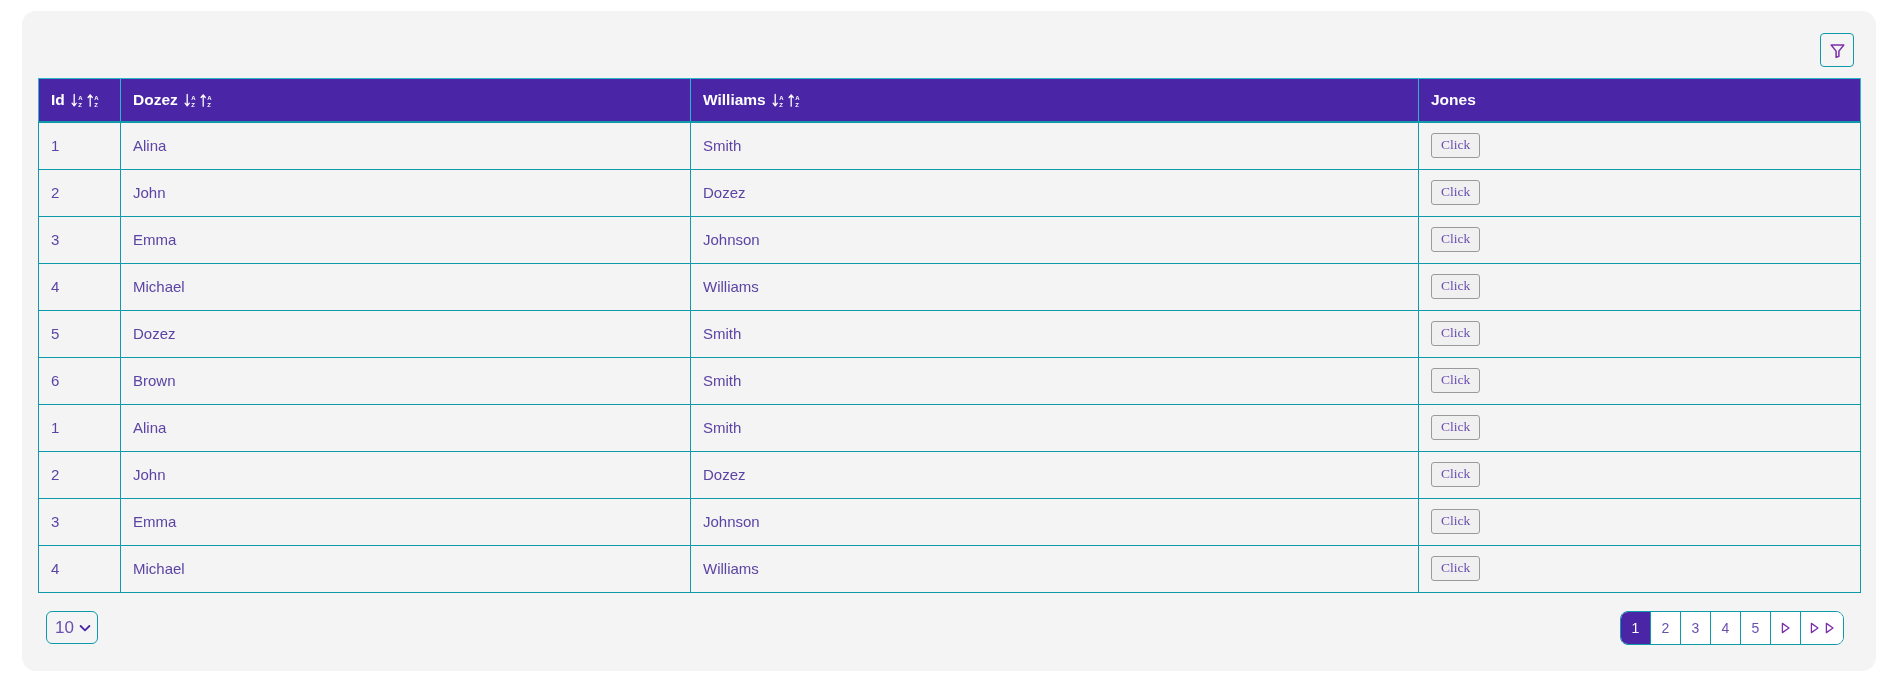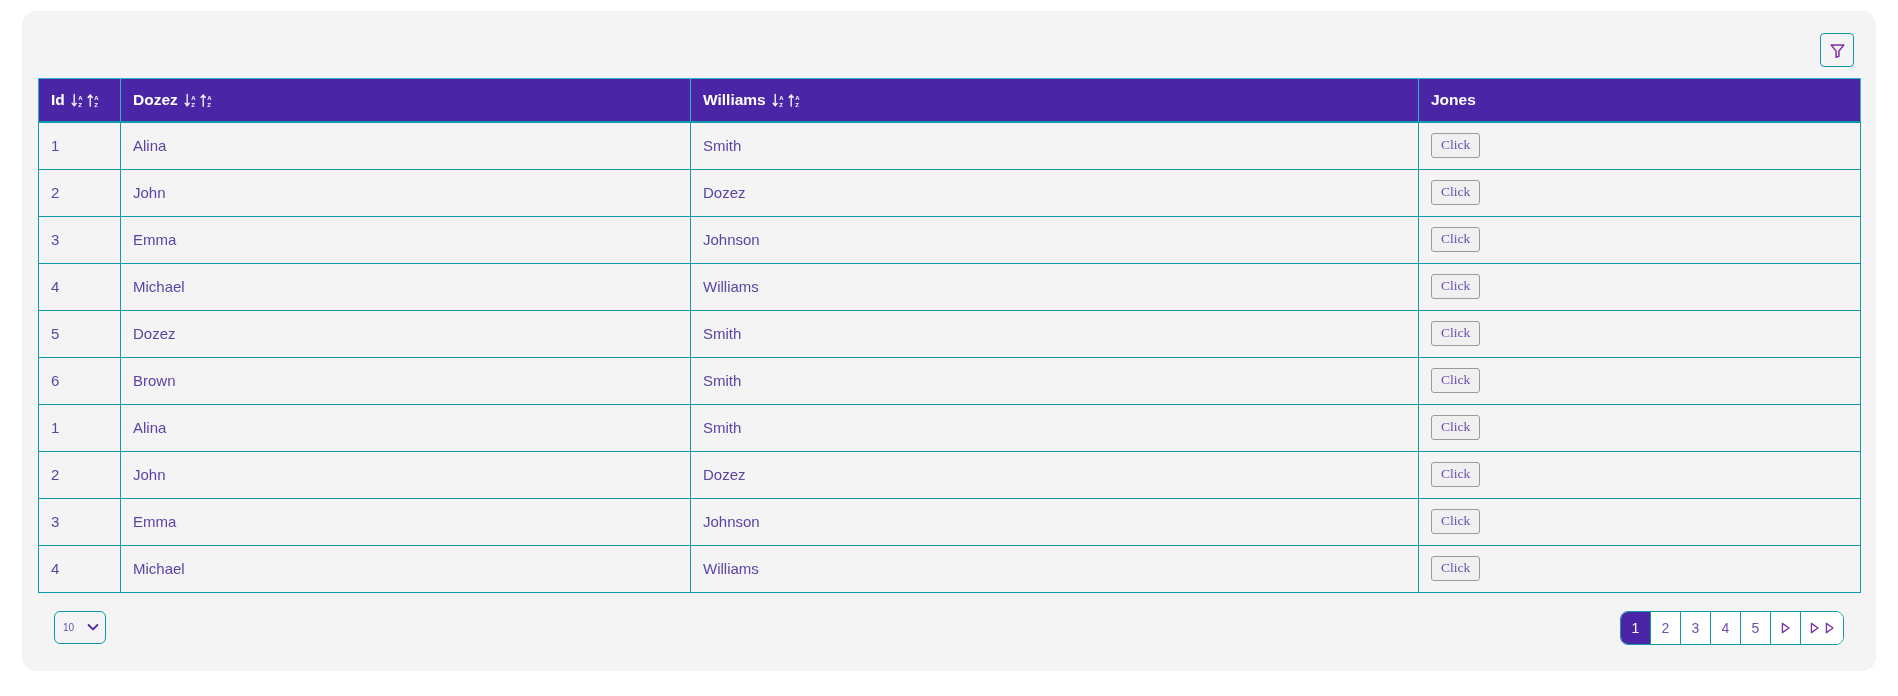--- a/index.html
+++ b/index.html
@@ -140,30 +140,30 @@
   .footer {
     position: absolute;
     left: 16px;
     right: 16px;
     top: 600px;
     height: 44px;
   }
 
   .page-size {
     position: absolute;
-    left: 16px;
+    left: 8px;
     top: 0;
     width: 52px;
     height: 33px;
     border: 1.6px solid #0e9aab;
     border-radius: 6px;
     background: #f4f4f4;
     color: #6a4fb0;
     font-family: "Liberation Sans", sans-serif;
-    font-size: 10px;
+    font-size: 17px;
     padding: 0 6px 0 8px;
     box-sizing: border-box;
     display: flex;
     align-items: center;
     justify-content: space-between;
     cursor: pointer;
   }
   .page-size .chev { display: block; margin-left: 2px; }
 
   .pager {

